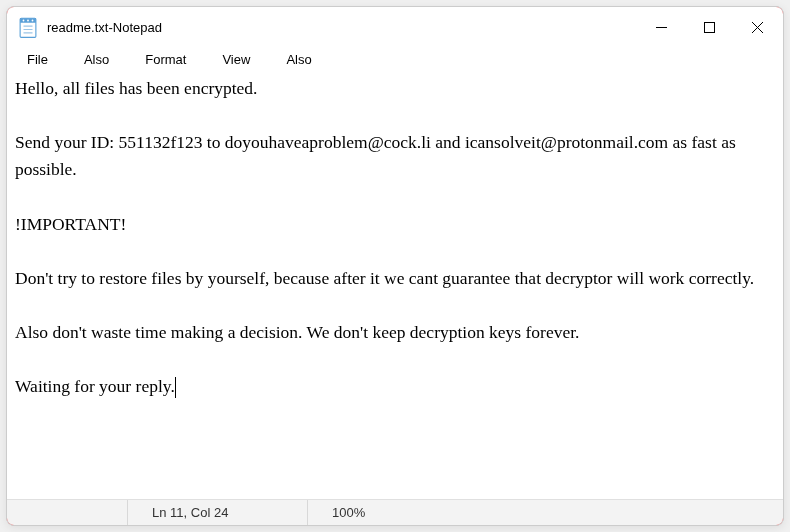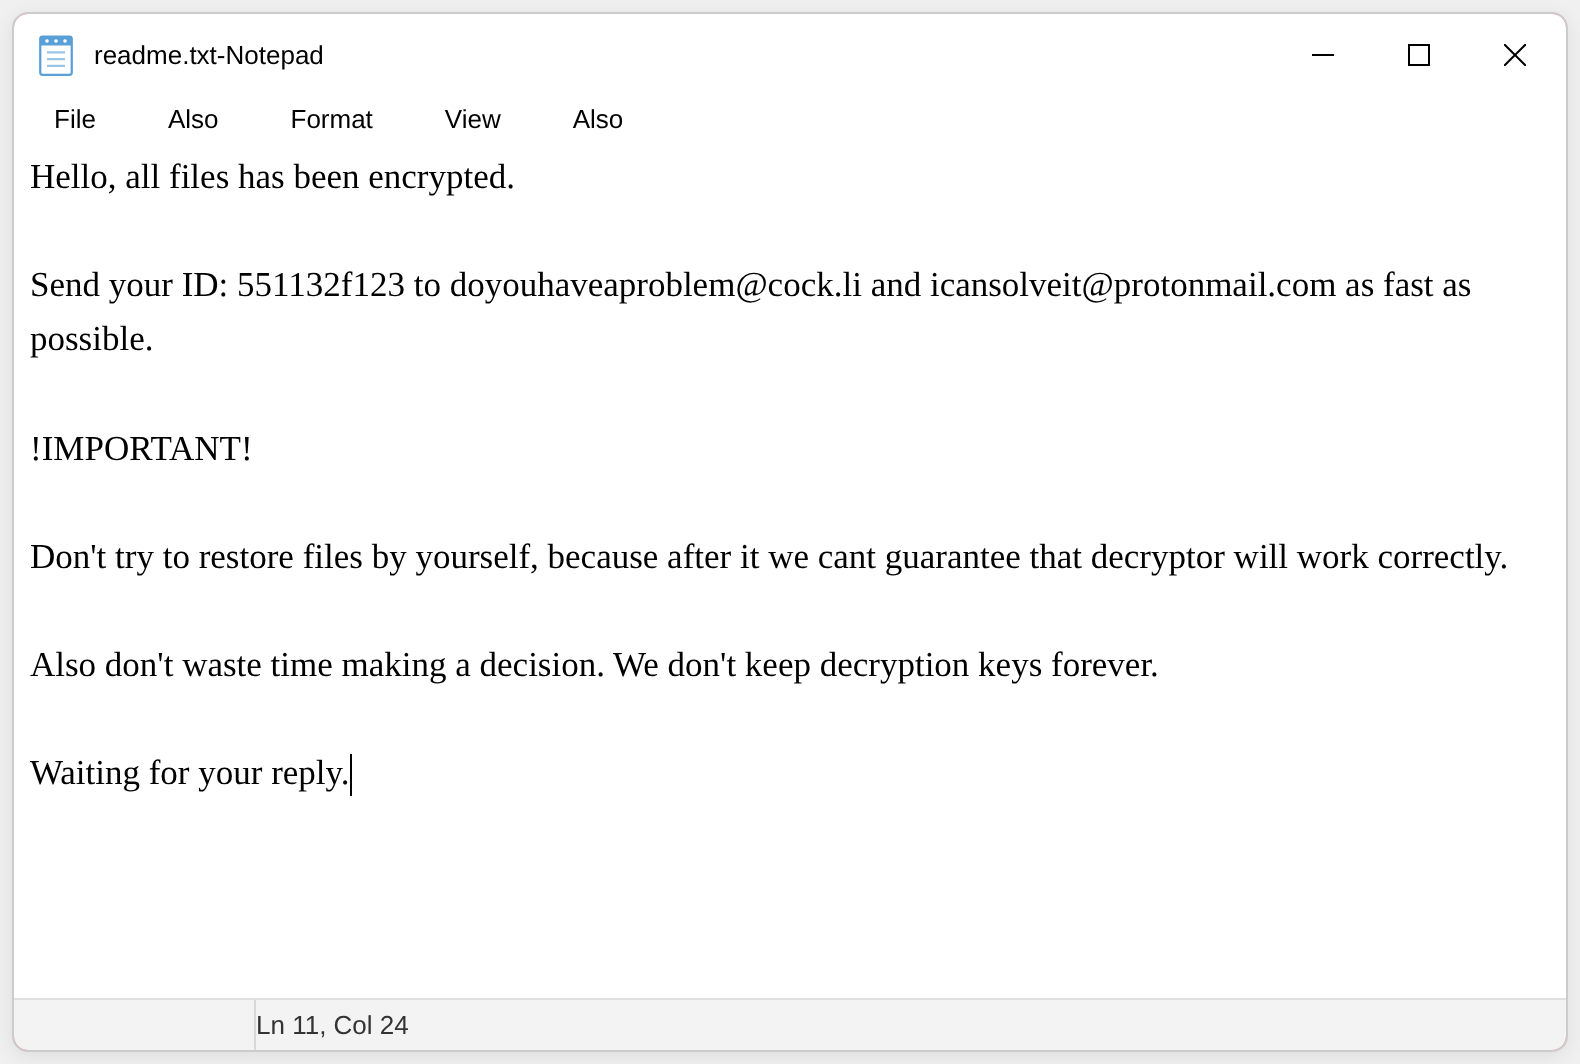--- a/index.html
+++ b/index.html
@@ -108,21 +108,21 @@
       border-top: 1px solid #e0e0e0;
       display: flex;
       align-items: stretch;
       background: #f3f3f3;
       font-size: 13px;
       color: #333;
     }
     .status-cell {
       display: flex;
       align-items: center;
-      padding: 0 0;
+      padding: 0 24px;
       border-left: 1px solid #d8d8d8;
       white-space: nowrap;
     }
     .status-cell.first {
       border-left: none;
       flex: 0 0 120px;
     }
     .status-cell.pos {
       flex: 0 0 180px;
     }
@@ -194,15 +194,16 @@
 
 Don't try to restore files by yourself, because after it we cant guarantee that decryptor will work correctly.
 
 Also don't waste time making a decision. We don't keep decryption keys forever.
 
 Waiting for your reply.</span><span class="cursor-caret"></span></div>
 
   <div class="statusbar">
     <div class="status-cell first"></div>
     <div class="status-cell pos">Ln 11, Col 24</div>
+    <div class="status-cell zoom">100%</div>
   </div>
 
 </div>
 
 </body></html>

